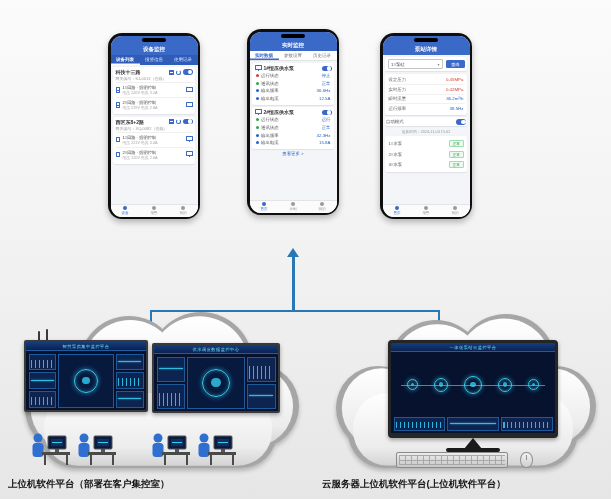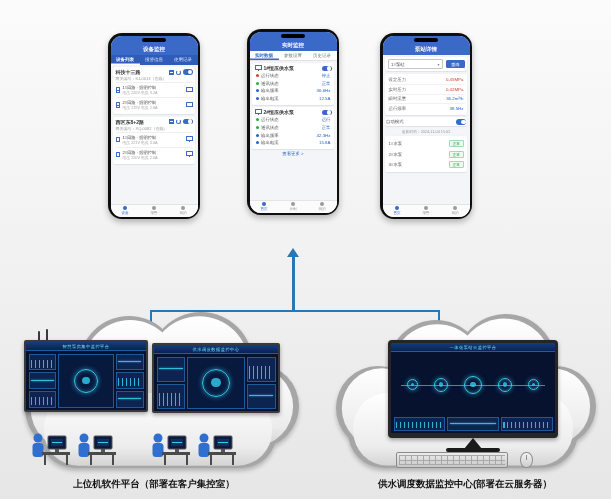--- a/index.html
+++ b/index.html
@@ -117,21 +117,21 @@
                 border-right:9px solid transparent; border-bottom:11px solid #1a1a1a; }
   .stand-base { position:absolute; height:3.5px; background:#1a1a1a; border-radius:2px; }
   .keyboard { position:absolute; background:linear-gradient(#ececec,#c7c7c7); border:1px solid #8a8a8a; border-radius:2px; }
   .keys { position:absolute; left:2px; right:2px; top:2px; bottom:2px;
     background-image:repeating-linear-gradient(0deg,#a8a8a8 0 1px, transparent 1px 4.5px),
                      repeating-linear-gradient(90deg,#a8a8a8 0 1px, transparent 1px 6px); }
   .mouse { position:absolute; background:linear-gradient(#f4f4f4,#cdcdcd); border:1px solid #8f8f8f;
            border-radius:6px / 8px; }
   .mouse-line { width:1px; height:5px; background:#8f8f8f; margin:2px auto 0; }
 
-  .caption { position:absolute; font-size:9.5px; font-weight:bold; color:#111; text-align:center; }
+  .caption { position:absolute; font-size:9.5px; font-weight:bold; color:#111; text-align:left; }
 </style>
 </head>
 <body>
 
 <div id="canvas" style="--blue: #3a69c8; --tabblue: #2f5cb8; --arrow: #2878b5; --vblue: #2a62c8; --red: #d9402f; --green: #2faa4a; --navy: #06122e; --cyan: #35cdf0;">
 
   <div class="hline" style="left:150px;top:310px;width:290px;height:2px"></div>
   <div class="hline" style="left:150px;top:310px;width:2px;height:26px"></div>
   <div class="hline" style="left:438px;top:310px;width:2px;height:26px"></div>
   <div class="arrow-head" style="left:287px;top:248px"></div>
@@ -310,21 +310,21 @@
   <div class="stand-neck" style="left:464px;top:438px"></div>
   <div class="stand-base" style="left:446px;top:448px;width:54px"></div>
   <div class="keyboard" style="left:396px;top:452px;width:112px;height:16px">
       <div class="keys"></div>
     </div>
   <div class="mouse" style="left:520px;top:452px;width:13px;height:16px">
       <div class="mouse-line"></div>
     </div>
 
   <div class="caption" style="left:8px;top:478px;width:292px">上位机软件平台（部署在客户集控室）</div>
-  <div class="caption" style="left:322px;top:478px;width:286px">供水调度数据监控中心(部署在云服务器）</div>
+  <div class="caption" style="left:322px;top:478px;width:286px">云服务器上位机软件平台(上位机软件平台）</div>
 
 
   <div class="phone" style="left:108px;top:33px">
     <div class="screen">
       <div class="sb">
           <div class="notch"></div>
         </div>
       <div class="titlebar">设备监控</div>
       <div class="tabs-blue">
         <div class="tab active">设备列表</div>

